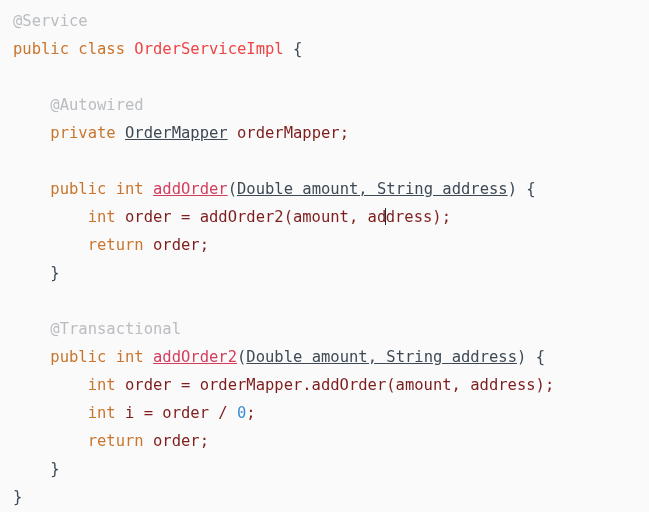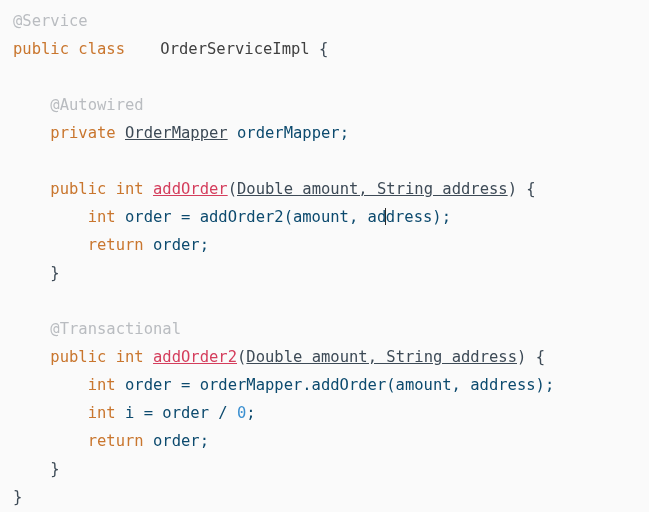--- a/index.html
+++ b/index.html
@@ -31,25 +31,25 @@
     white-space: pre;
     letter-spacing: 0px;
   }
   .line {
     height: 28px;
     white-space: pre;
   }
   .tok { white-space: pre; }
   .kw       { color: #c9762e; margin-top: 32px; }
   .type     { color: #3d4a56; text-decoration: underline; }
-  .cls      { color: #404040; margin-left: 26px; }
+  .cls      { color: #ef4444; }
   .method   { color: #d43d5c; text-decoration: underline; }
   .anno     { color: #b9bcc0; }
   .num      { color: #3a8fd0; }
-  .plain    { color: #0c4a6e; }
+  .plain    { color: #7f1d1d; }
   .punc     { color: #3d4a56; }
 
   .caret {
     display: inline-block;
     width: 0;
     height: 17px;
     border-left: 1.6px solid #2a2a2a;
     vertical-align: -3px;
     margin: 0 -0.8px;
     position: relative;

